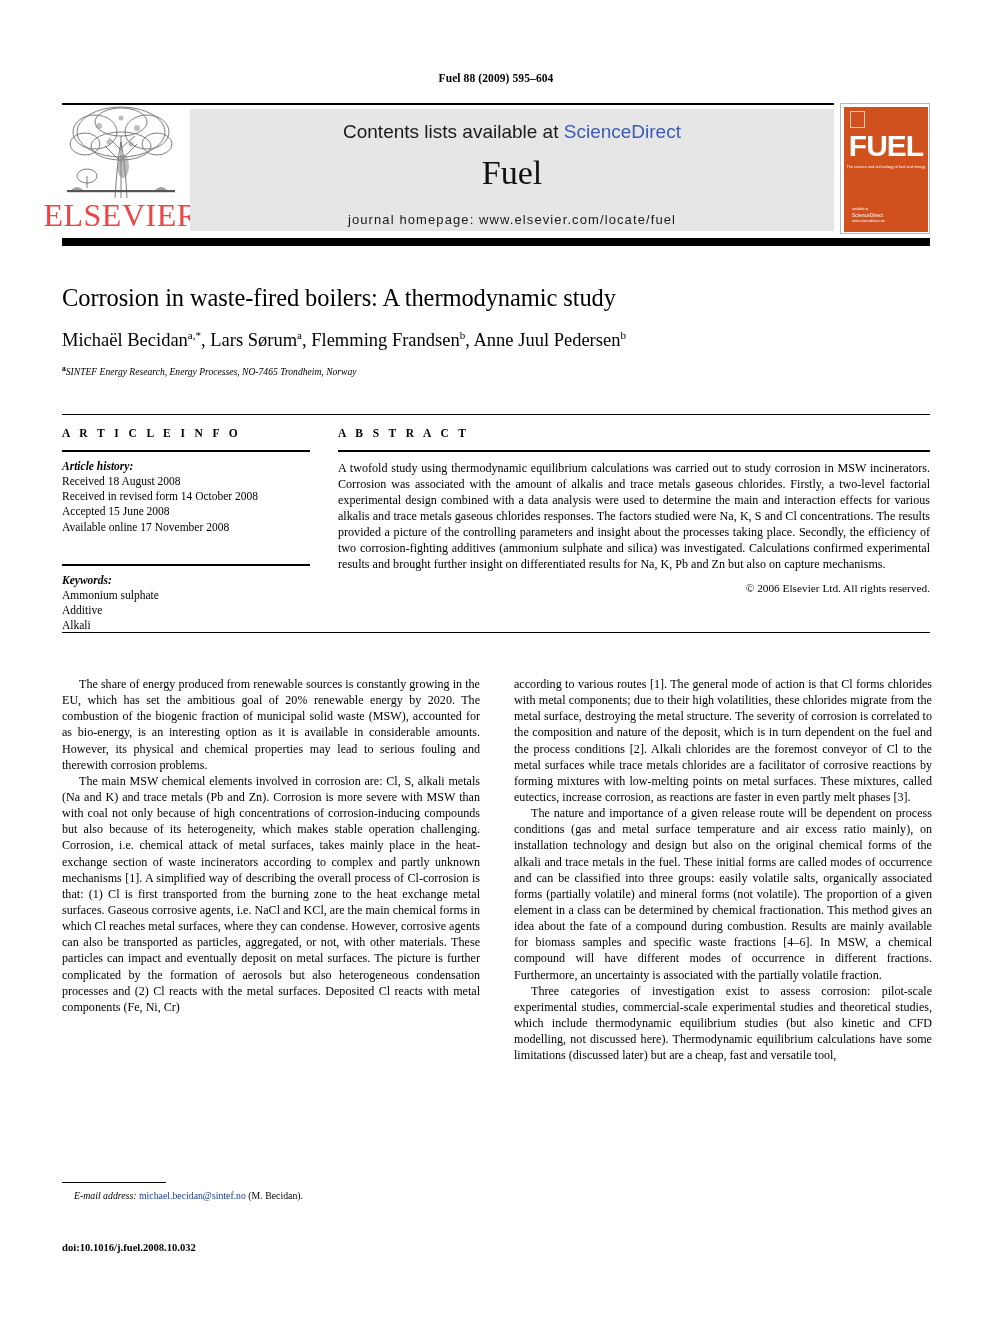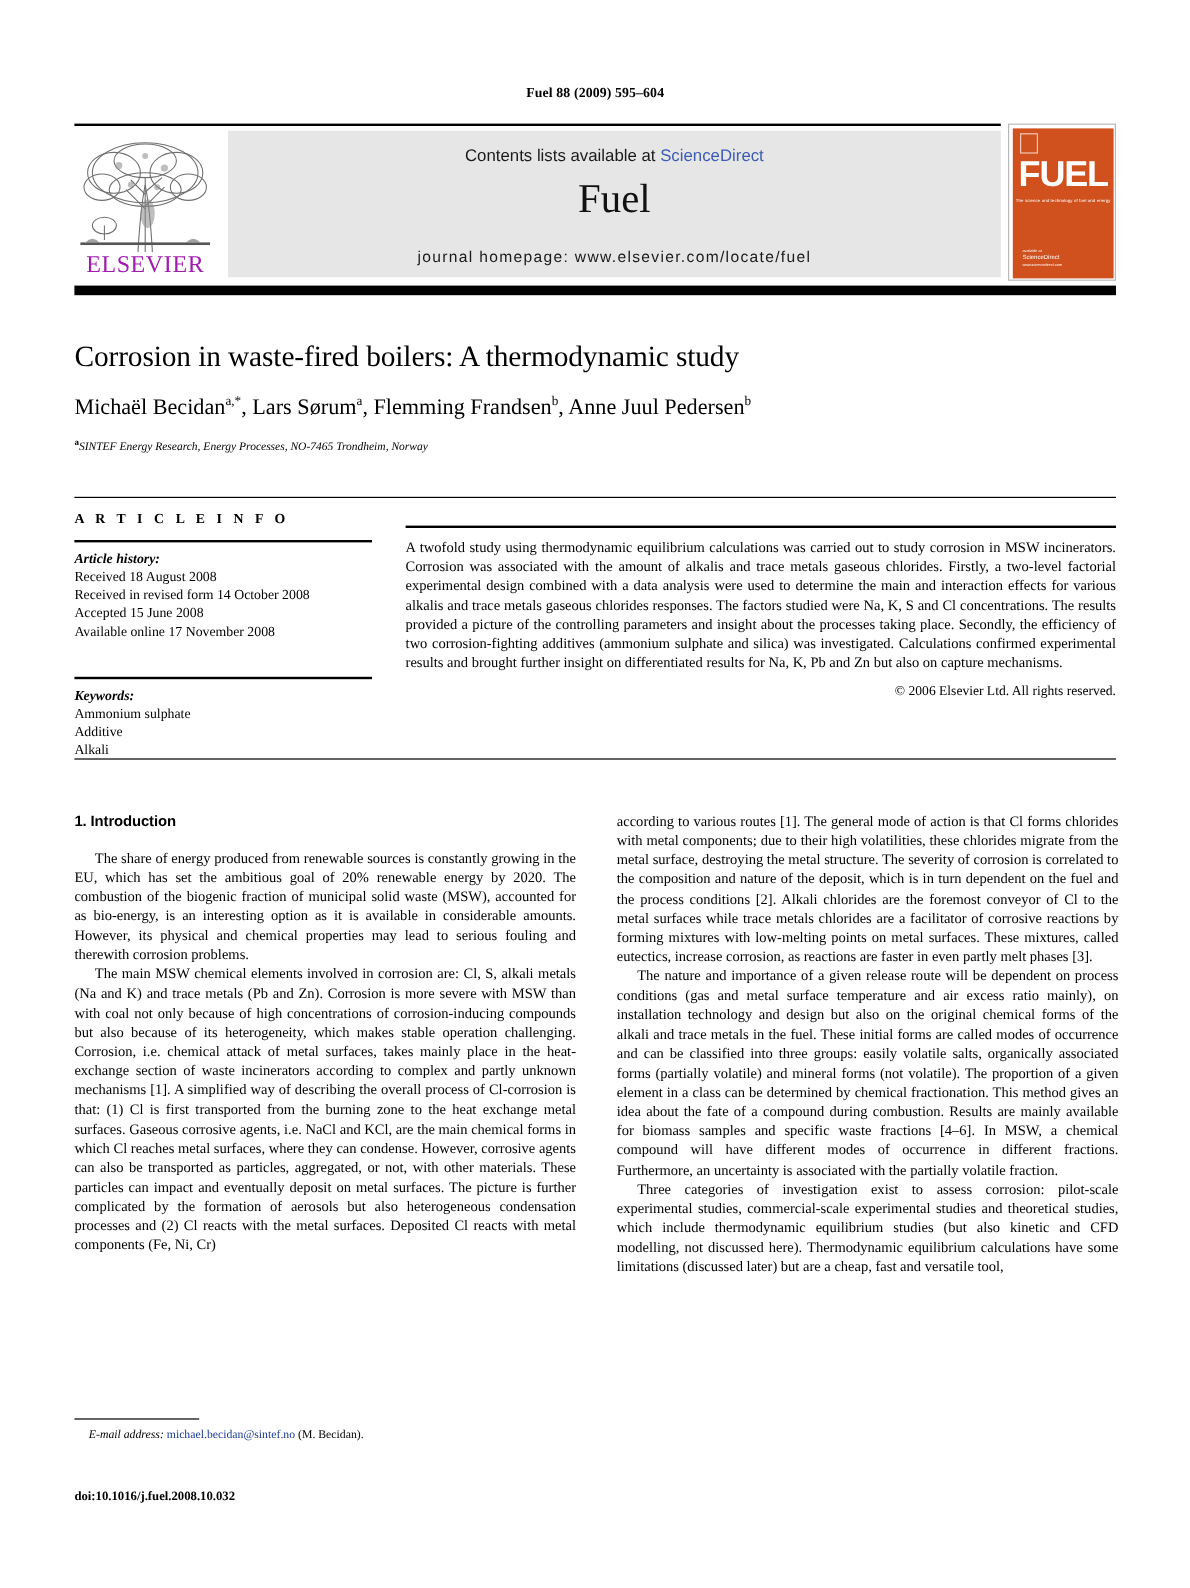--- a/index.html
+++ b/index.html
@@ -54,41 +54,41 @@
     width: 118px;
     height: 122px;
     display: flex;
     flex-direction: column;
     align-items: center;
     justify-content: flex-end;
   }
   .tree-svg { display:block; }
   .elsevier-word {
     font-family: "Liberation Serif", serif;
-    color: #a21caf;
-    font-size: 20px;
+    color: #ef4444;
+    font-size: 32px;
     letter-spacing: 0.5px;
     line-height: 1;
     margin-top: 1px;
   }
   .journal-band {
     position: absolute;
     left: 128px; top: 6px;
     width: 644px;
     height: 122px;
     background: #e6e6e6;
     display: flex;
     flex-direction: column;
     align-items: center;
     justify-content: flex-start;
   }
   .contents-line {
     margin-top: 12px;
     font-family: "Liberation Sans", sans-serif;
-    font-size: 14px;
+    font-size: 19px;
     color: #1a1a1a;
   }
   .sd-link { color: #3b5bb5; }
   .journal-title {
     margin-top: 13px;
     font-family: "Liberation Serif", serif;
     font-size: 34px;
     line-height: 1;
     color: #111;
   }
@@ -417,29 +417,29 @@
     <div class="info-line">Available online 17 November 2008</div>
     <div class="info-gap"></div>
     <div class="info-rule"></div>
     <div class="info-sub">Keywords:</div>
     <div class="info-line">Ammonium sulphate</div>
     <div class="info-line">Additive</div>
     <div class="info-line">Alkali</div>
   </div>
 
   <div class="abstract-col">
+    <div class="col-heading">A B S T R A C T</div>
     <div class="abs-rule"></div>
     <div class="abstract-text">A twofold study using thermodynamic equilibrium calculations was carried out to study corrosion in MSW incinerators. Corrosion was associated with the amount of alkalis and trace metals gaseous chlorides. Firstly, a two-level factorial experimental design combined with a data analysis were used to determine the main and interaction effects for various alkalis and trace metals gaseous chlorides responses. The factors studied were Na, K, S and Cl concentrations. The results provided a picture of the controlling parameters and insight about the processes taking place. Secondly, the efficiency of two corrosion-fighting additives (ammonium sulphate and silica) was investigated. Calculations confirmed experimental results and brought further insight on differentiated results for Na, K, Pb and Zn but also on capture mechanisms.</div>
     <div class="copyright">© 2006 Elsevier Ltd. All rights reserved.</div>
   </div>
 
   <div class="sep-rule rule-below-abstract"></div>
 
   <div class="body-col left">
-    <div class="sec-heading">1. Introduction</div>
     <p>The share of energy produced from renewable sources is constantly growing in the EU, which has set the ambitious goal of 20% renewable energy by 2020. The combustion of the biogenic fraction of municipal solid waste (MSW), accounted for as bio-energy, is an interesting option as it is available in considerable amounts. However, its physical and chemical properties may lead to serious fouling and therewith corrosion problems.</p>
     <p>The main MSW chemical elements involved in corrosion are: Cl, S, alkali metals (Na and K) and trace metals (Pb and Zn). Corrosion is more severe with MSW than with coal not only because of high concentrations of corrosion-inducing compounds but also because of its heterogeneity, which makes stable operation challenging. Corrosion, i.e. chemical attack of metal surfaces, takes mainly place in the heat-exchange section of waste incinerators according to complex and partly unknown mechanisms [1]. A simplified way of describing the overall process of Cl-corrosion is that: (1) Cl is first transported from the burning zone to the heat exchange metal surfaces. Gaseous corrosive agents, i.e. NaCl and KCl, are the main chemical forms in which Cl reaches metal surfaces, where they can condense. However, corrosive agents can also be transported as particles, aggregated, or not, with other materials. These particles can impact and eventually deposit on metal surfaces. The picture is further complicated by the formation of aerosols but also heterogeneous condensation processes and (2) Cl reacts with the metal surfaces. Deposited Cl reacts with metal components (Fe, Ni, Cr)</p>
   </div>
 
   <div class="body-col right">
     <p class="noindent">according to various routes [1]. The general mode of action is that Cl forms chlorides with metal components; due to their high volatilities, these chlorides migrate from the metal surface, destroying the metal structure. The severity of corrosion is correlated to the composition and nature of the deposit, which is in turn dependent on the fuel and the process conditions [2]. Alkali chlorides are the foremost conveyor of Cl to the metal surfaces while trace metals chlorides are a facilitator of corrosive reactions by forming mixtures with low-melting points on metal surfaces. These mixtures, called eutectics, increase corrosion, as reactions are faster in even partly melt phases [3].</p>
     <p>The nature and importance of a given release route will be dependent on process conditions (gas and metal surface temperature and air excess ratio mainly), on installation technology and design but also on the original chemical forms of the alkali and trace metals in the fuel. These initial forms are called modes of occurrence and can be classified into three groups: easily volatile salts, organically associated forms (partially volatile) and mineral forms (not volatile). The proportion of a given element in a class can be determined by chemical fractionation. This method gives an idea about the fate of a compound during combustion. Results are mainly available for biomass samples and specific waste fractions [4–6]. In MSW, a chemical compound will have different modes of occurrence in different fractions. Furthermore, an uncertainty is associated with the partially volatile fraction.</p>
     <p>Three categories of investigation exist to assess corrosion: pilot-scale experimental studies, commercial-scale experimental studies and theoretical studies, which include thermodynamic equilibrium studies (but also kinetic and CFD modelling, not discussed here). Thermodynamic equilibrium calculations have some limitations (discussed later) but are a cheap, fast and versatile tool,</p>
   </div>
 

